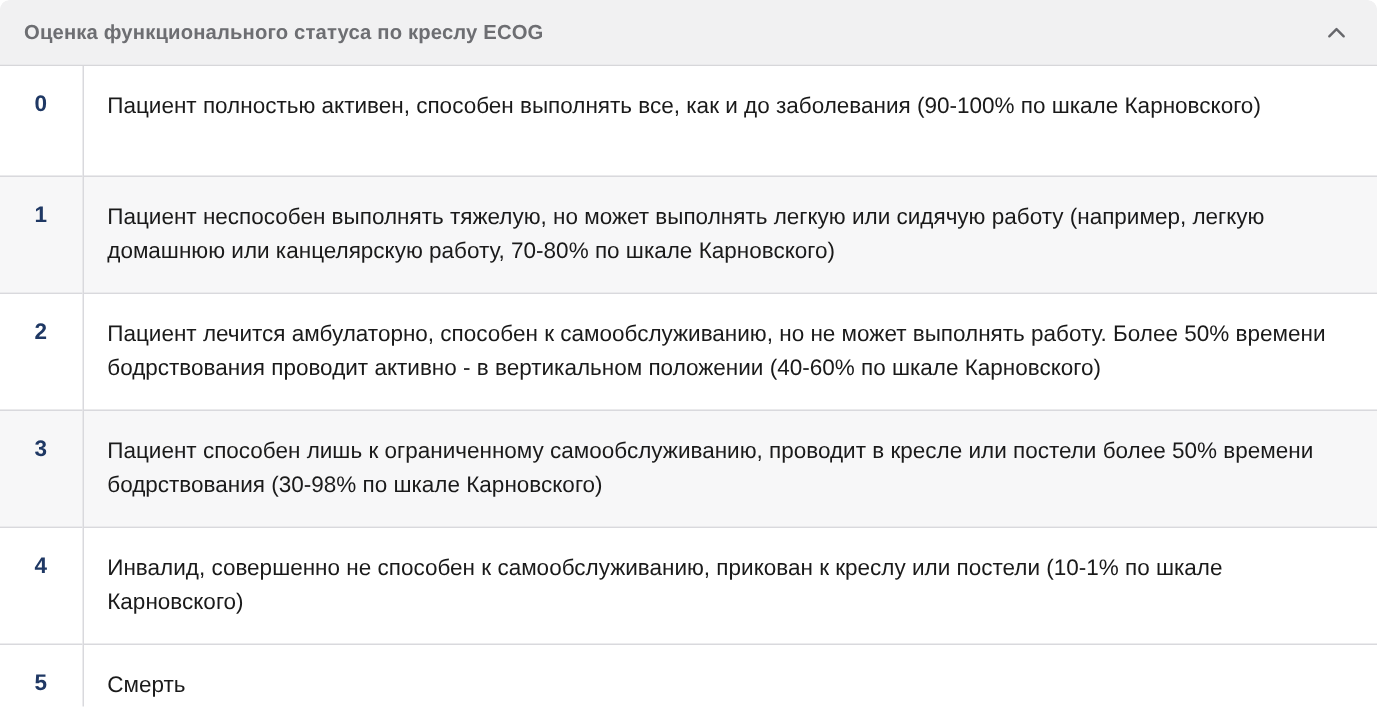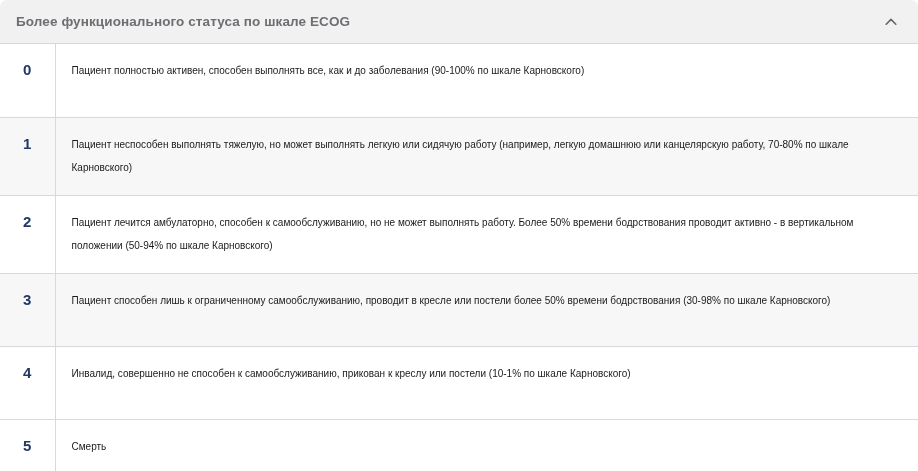--- a/index.html
+++ b/index.html
@@ -88,38 +88,38 @@
     text-align: center;
     padding: 15px 0 15px 0;
     font-size: 15px;
     font-weight: bold;
     color: #1f3864;
     line-height: 22px;
   }
   td.desc-cell {
     box-sizing: border-box;
     padding: 15px 22px 16px 16px;
-    font-size: 10px;
+    font-size: 15px;
     color: #1a1a1a;
     line-height: 23px;
   }
   .row-0 td { height: 73px; }
   .row-1 td { height: 74px; }
   .row-2 td { height: 73px; }
   .row-3 td { height: 73px; }
   .row-4 td { height: 73px; }
   .row-5 td { height: 60px; }
 </style>
 </head>
 <body>
 
 <div class="panel">
 
   <div class="panel-header">
-    <div class="panel-title">Более функционального статуса по шкале ECOG</div>
+    <div class="panel-title">Оценка функционального статуса по креслу ECOG</div>
     <div class="collapse-toggle">
       <span>
         <svg width="16" height="16" viewBox="0 0 16 16" aria-hidden="true">
           <path d="M3.2 10.2 L8 5.4 L12.8 10.2" fill="none" stroke="#66676b" stroke-width="1.6" stroke-linecap="round" stroke-linejoin="round"></path>
         </svg>
       </span>
     </div>
   </div>
 
   <table class="scale-table">
@@ -127,21 +127,21 @@
       <tr class="row-0">
         <td class="score-cell">0</td>
         <td class="desc-cell">Пациент полностью активен, способен выполнять все, как и до заболевания (90-100% по шкале Карновского)</td>
       </tr>
       <tr class="row-1 striped">
         <td class="score-cell">1</td>
         <td class="desc-cell">Пациент неспособен выполнять тяжелую, но может выполнять легкую или сидячую работу (например, легкую домашнюю или канцелярскую работу, 70-80% по шкале Карновского)</td>
       </tr>
       <tr class="row-2">
         <td class="score-cell">2</td>
-        <td class="desc-cell">Пациент лечится амбулаторно, способен к самообслуживанию, но не может выполнять работу. Более 50% времени бодрствования проводит активно - в вертикальном положении (50-94% по шкале Карновского)</td>
+        <td class="desc-cell">Пациент лечится амбулаторно, способен к самообслуживанию, но не может выполнять работу. Более 50% времени бодрствования проводит активно - в вертикальном положении (40-60% по шкале Карновского)</td>
       </tr>
       <tr class="row-3 striped">
         <td class="score-cell">3</td>
         <td class="desc-cell">Пациент способен лишь к ограниченному самообслуживанию, проводит в кресле или постели более 50% времени бодрствования (30-98% по шкале Карновского)</td>
       </tr>
       <tr class="row-4">
         <td class="score-cell">4</td>
         <td class="desc-cell">Инвалид, совершенно не способен к самообслуживанию, прикован к креслу или постели (10-1% по шкале Карновского)</td>
       </tr>
       <tr class="row-5">

